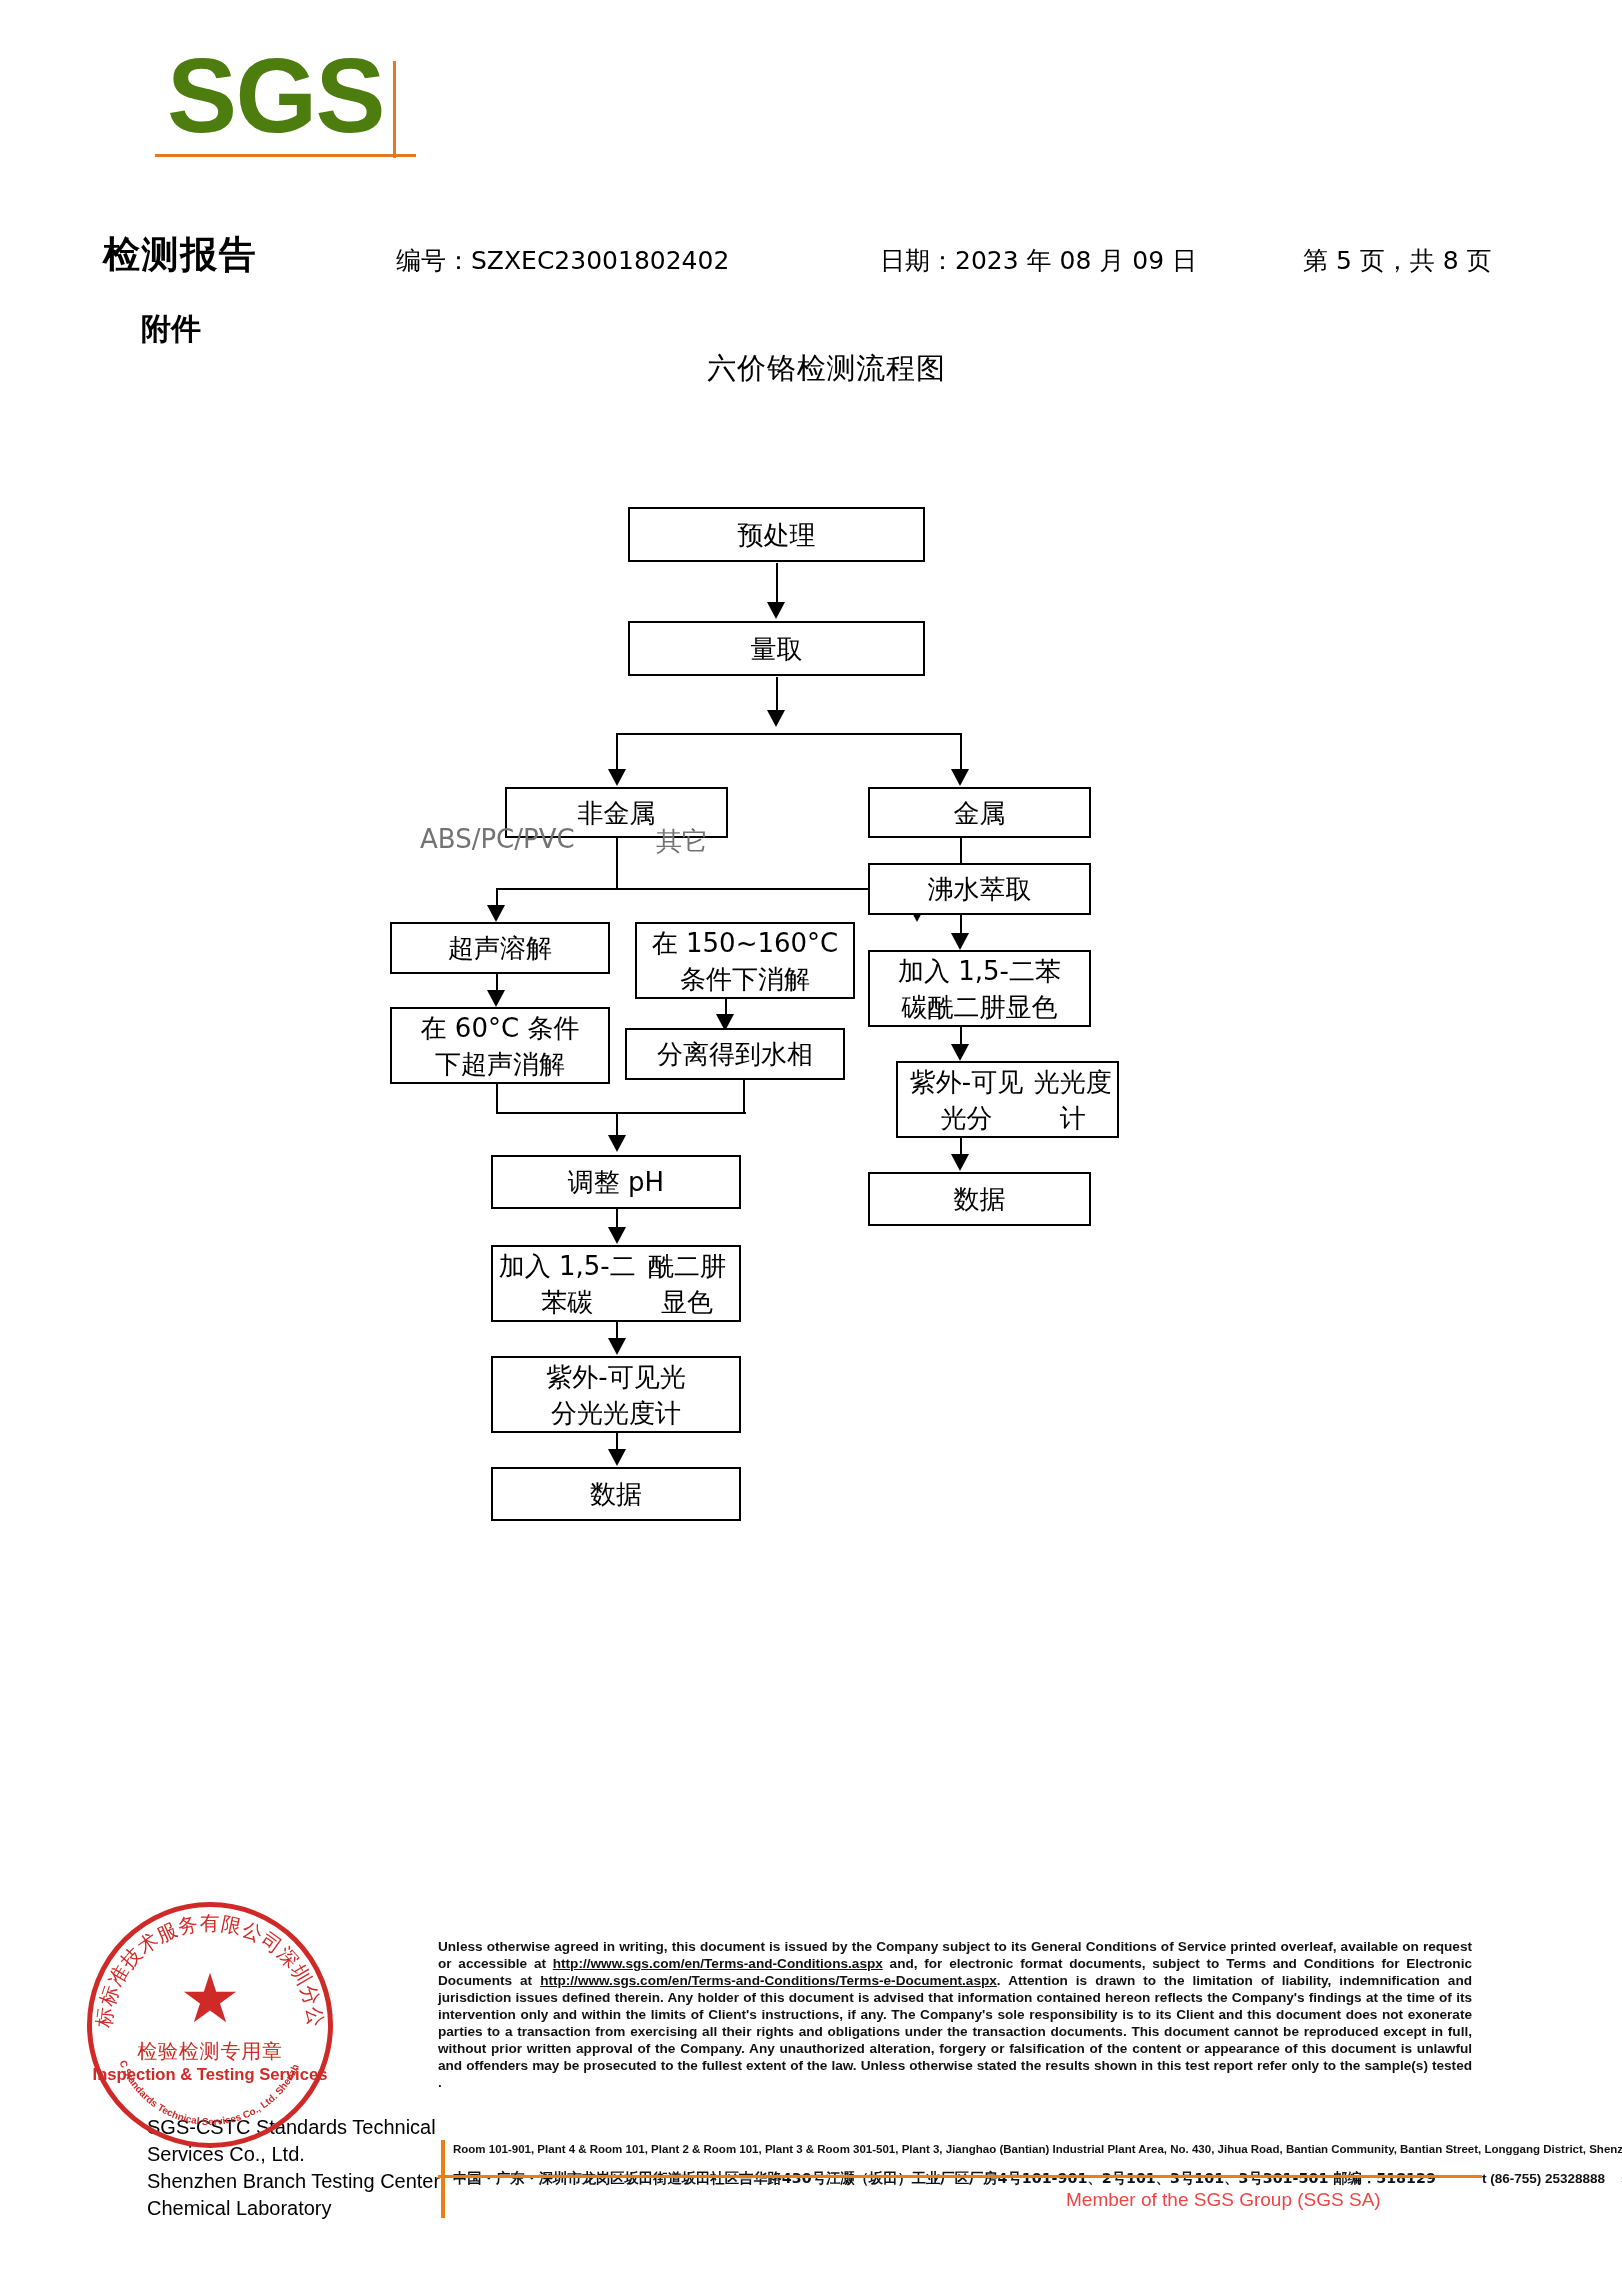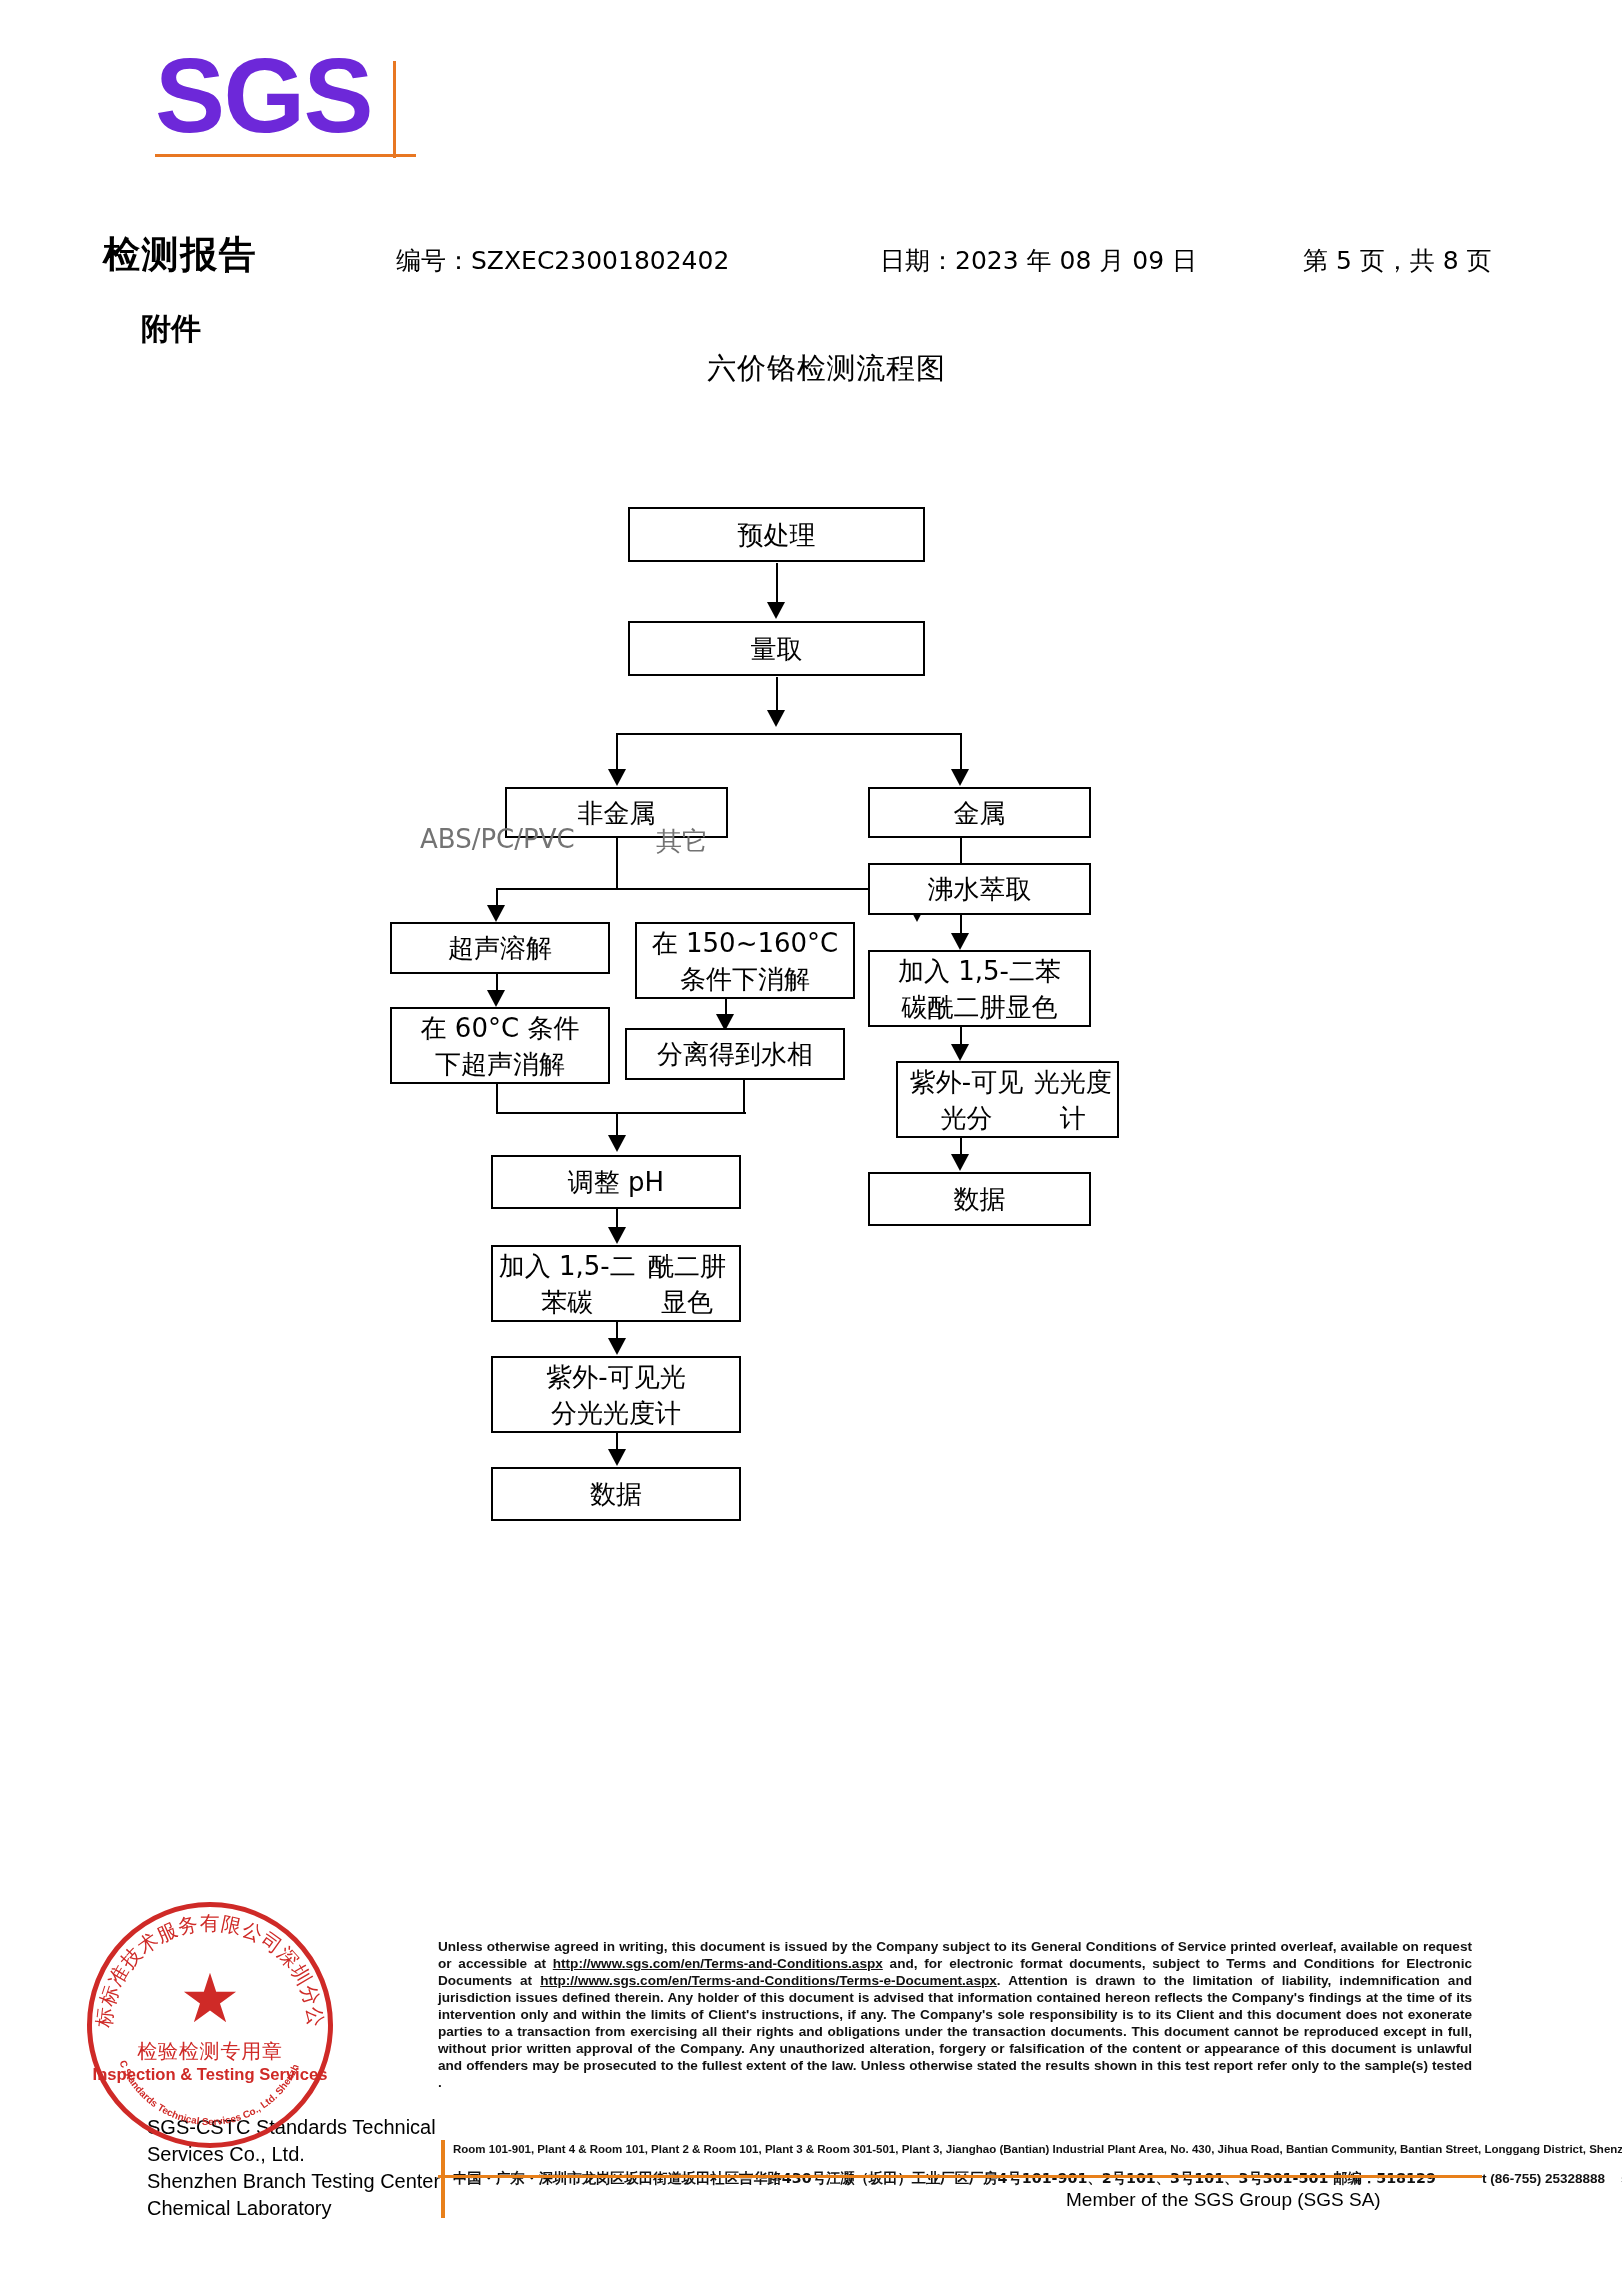--- a/index.html
+++ b/index.html
@@ -22,27 +22,27 @@
   
   .logo-wrap {
     position: absolute;
     left: 155px;
     top: 40px;
     width: 285px;
     height: 147px;
   }
   .logo-text {
     position: absolute;
-    left: 0px;
+    left: 12px;
     top: 0px;
     font-family: "Liberation Sans", sans-serif;
     font-weight: bold;
     font-size: 105px;
     letter-spacing: -1.6px;
-    color: #6d28d9;
+    color: #4d7c0f;
     line-height: 111px;
   }
   .logo-vline {
     position: absolute;
     left: 238px;
     top: 20.6px;
     width: 3.2px;
     height: 97px;
     background: #E87722;
   }
@@ -256,21 +256,21 @@
     width: 4px;
     height: 24px;
     background: #E8801A;
   }
   .member {
     position: absolute;
     left: 1066px;
     top: 287px;
     font-family: "Liberation Sans", sans-serif;
     font-size: 19px;
-    color: #000000;
+    color: #ef4444;
   }
 
   
   .watermark {
     position: absolute;
     left: 147px;
     top: 212px;
     width: 333px;
     font-family: "Liberation Sans", sans-serif;
     font-size: 20px;

